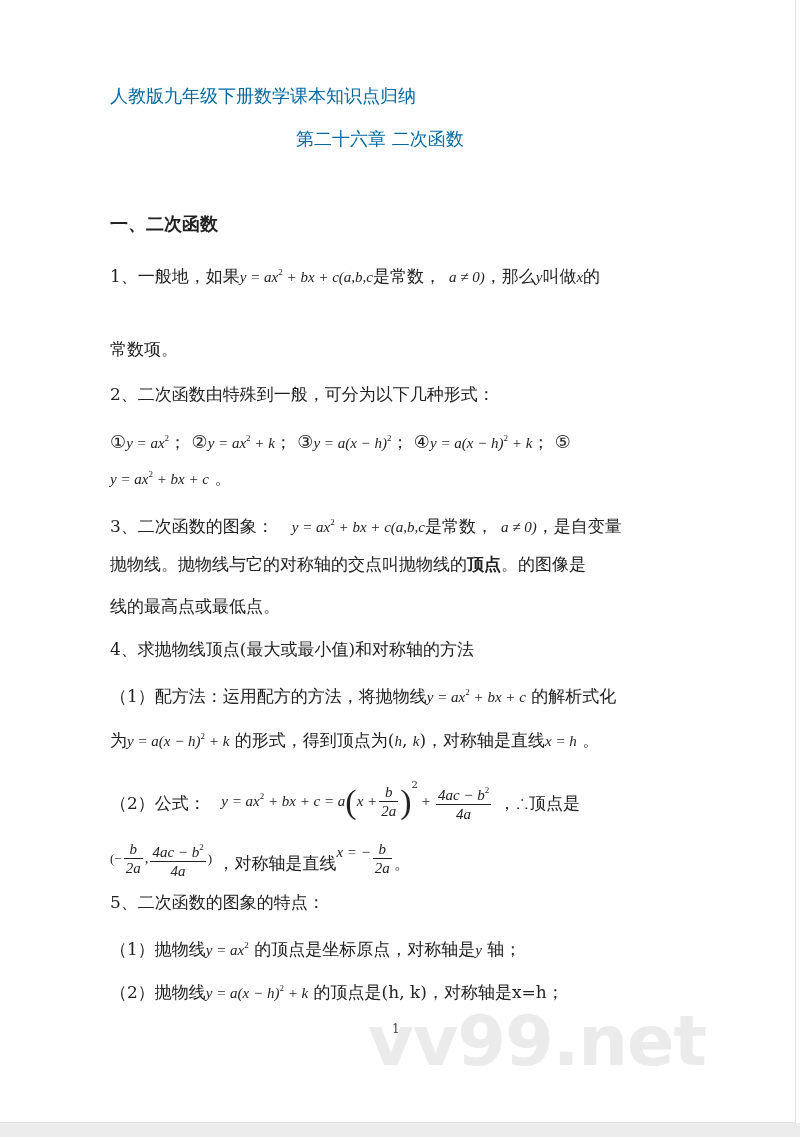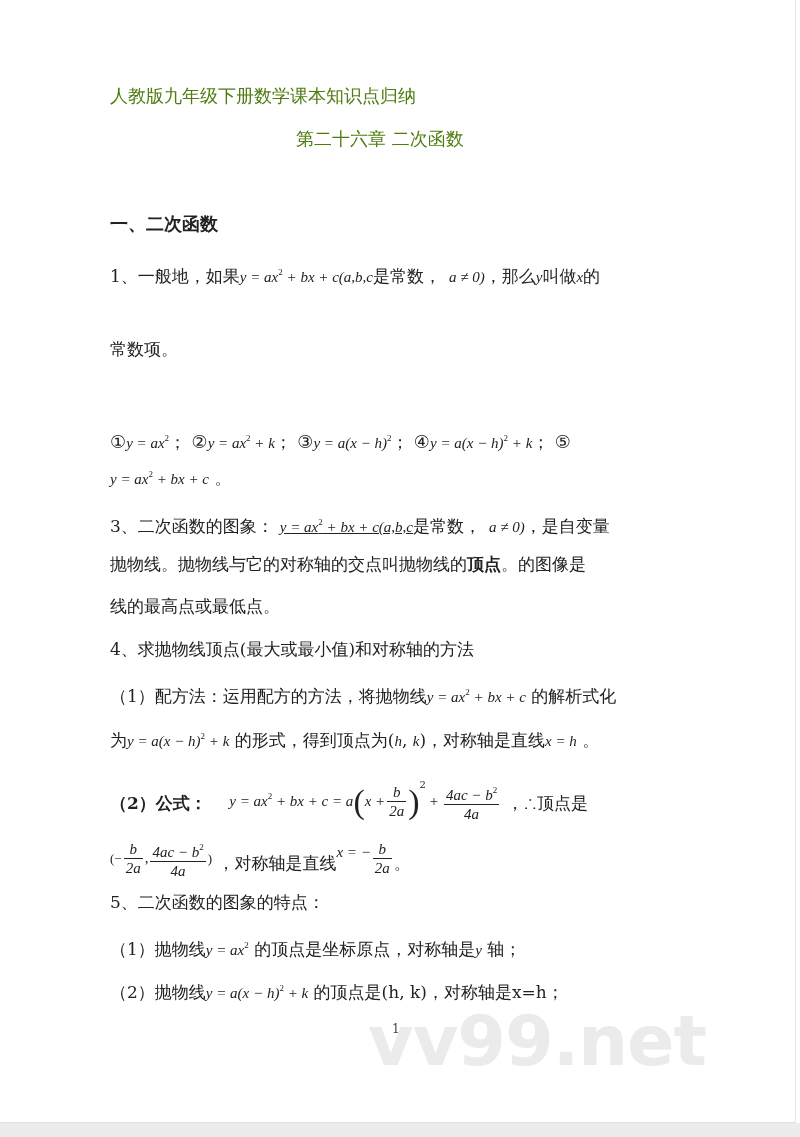--- a/index.html
+++ b/index.html
@@ -10,21 +10,21 @@
       color:#222;
     }
     .page {
       position:absolute; left:0; top:0; width:795px; height:1122px;
       background:#fff; border-right:1px solid #e6e6e6; border-bottom:1px solid #e0e0e0;
     }
     .bottom-strip {
       position:absolute; left:0; top:1123px; width:800px; height:14px; background:#ececec;
     }
     .line { position:absolute; left:110px; font-size:17px; white-space:nowrap; line-height:24px; }
-    .title { position:absolute; font-family:"DejaVu Sans","Liberation Sans",sans-serif; font-size:18px; color:#4d7c0f; white-space:nowrap; }
+    .title { position:absolute; font-family:"DejaVu Sans","Liberation Sans",sans-serif; font-size:18px; color:#0369a1; white-space:nowrap; }
     .h1 { position:absolute; left:110px; top:212px; font-family:"DejaVu Sans","Liberation Sans",sans-serif; font-weight:bold; font-size:18px; }
     .m { font-family:"Liberation Serif","DejaVu Serif",serif; font-style:italic; font-size:15px; }
     .mu { font-family:"Liberation Serif","DejaVu Serif",serif; font-size:15px; }
     .sup { font-size:9px; vertical-align:7px; font-style:normal; }
     .bold { font-family:"DejaVu Sans","Liberation Sans",sans-serif; font-weight:bold; }
     .frac { display:inline-block; vertical-align:middle; text-align:center; font-family:"Liberation Serif",serif; font-style:italic; font-size:15px; line-height:18px; margin:0 2px; }
     .frac .num { display:block; border-bottom:1px solid #222; padding:0 2px; }
     .frac .den { display:block; padding:0 2px; }
     .bigparen { font-family:"Liberation Serif",serif; font-size:34px; font-style:normal; vertical-align:middle; line-height:30px; }
     .circ { font-family:"DejaVu Sans",sans-serif; font-size:18px; }
@@ -42,50 +42,51 @@
   <div class="title" style="left:110px;top:84px;">人教版九年级下册数学课本知识点归纳</div>
   <div class="title" style="left:296px;top:127px;">第二十六章  二次函数</div>
 
   <div class="h1">一、二次函数</div>
 
   <div class="line" style="top:260px;">
     <span>1、一般地，如果</span><span class="m">y = ax<span class="sup">2</span> + bx + c(a,b,c</span><span>是常数，</span><span class="m" style="margin-left:8px;">a ≠ 0)</span><span>，那么</span><span class="m">y</span><span>叫做</span><span class="m">x</span><span>的</span>
   </div>
   <div class="line" style="top:337px;">常数项。</div>
 
+  <div class="line" style="top:382px;">2、二次函数由特殊到一般，可分为以下几种形式：</div>
   <div class="line" style="top:426px;">
     <span class="circ">①</span><span class="m">y = ax<span class="sup">2</span></span><span>；</span>
     <span class="circ">②</span><span class="m">y = ax<span class="sup">2</span> + k</span><span>；</span>
     <span class="circ">③</span><span class="m">y = a(x − h)<span class="sup">2</span></span><span>；</span>
     <span class="circ">④</span><span class="m">y = a(x − h)<span class="sup">2</span> + k</span><span>；</span>
     <span class="circ">⑤</span>
   </div>
   <div class="line" style="top:462px;">
     <span class="m">y = ax<span class="sup">2</span> + bx + c</span> <span>。</span>
   </div>
 
   <div class="line" style="top:510px;">
-    <span>3、二次函数的图象：</span><span class="m" style="margin-left:6px;text-decoration:underline;">y = ax<span class="sup">2</span> + bx + c(a,b,c</span><span>是常数，</span><span class="m" style="margin-left:8px;">a ≠ 0)</span><span>，是自变量</span>
+    <span>3、二次函数的图象：</span><span class="m" style="margin-left:18px;">y = ax<span class="sup">2</span> + bx + c(a,b,c</span><span>是常数，</span><span class="m" style="margin-left:8px;">a ≠ 0)</span><span>，是自变量</span>
   </div>
   <div class="line" style="top:552px;">
     <span>抛物线。抛物线与它的对称轴的交点叫抛物线的</span><span class="bold">顶点</span><span>。的图像是</span>
   </div>
   <div class="line" style="top:594px;">线的最高点或最低点。</div>
 
   <div class="line" style="top:637px;">4、求抛物线顶点(最大或最小值)和对称轴的方法</div>
   <div class="line" style="top:680px;">
     <span>（1）配方法：运用配方的方法，将抛物线</span><span class="m">y = ax<span class="sup">2</span> + bx + c</span> <span>的解析式化</span>
   </div>
   <div class="line" style="top:724px;">
     <span>为</span><span class="m">y = a(x − h)<span class="sup">2</span> + k</span> <span>的形式，得到顶点为(</span><span class="m">h</span><span>, </span><span class="m">k</span><span>)，对称轴是直线</span><span class="m">x = h</span> <span>。</span>
   </div>
 
   <div class="line" style="top:770px;height:50px;line-height:50px;">
-    <span style="vertical-align:-8px;font-weight:bold;">（2）公式：</span>
-    <span style="display:inline-block;vertical-align:top;margin-top:-10px;margin-left:17px;">
+    <span style="vertical-align:-8px;">（2）公式：</span>
+    <span style="display:inline-block;vertical-align:top;margin-top:-10px;margin-left:10px;">
       <span class="m">y = ax<span class="sup">2</span> + bx + c = a</span><span class="bigparen">(</span><span class="m">x +</span><span class="frac"><span class="num">b</span><span class="den">2a</span></span><span class="bigparen">)</span><span class="sup" style="vertical-align:18px;font-size:10px;">2</span><span class="mu"> + </span><span class="frac"><span class="num">4ac − b<span class="sup">2</span></span><span class="den">4a</span></span>
     </span>
     <span style="vertical-align:-8px;">，∴顶点是</span>
   </div>
 
   <div class="line" style="top:830px;height:44px;line-height:44px;">
     <span class="mu" style="font-size:13px;">(−</span><span class="frac"><span class="num">b</span><span class="den">2a</span></span><span class="mu">,</span><span class="frac"><span class="num">4ac − b<span class="sup">2</span></span><span class="den">4a</span></span><span class="mu" style="font-size:13px;">)</span>
     <span style="vertical-align:-6px;">，对称轴是直线</span><span class="m" style="vertical-align:6px;">x = −</span><span class="frac"><span class="num">b</span><span class="den">2a</span></span><span style="vertical-align:-6px;">。</span>
   </div>
 

